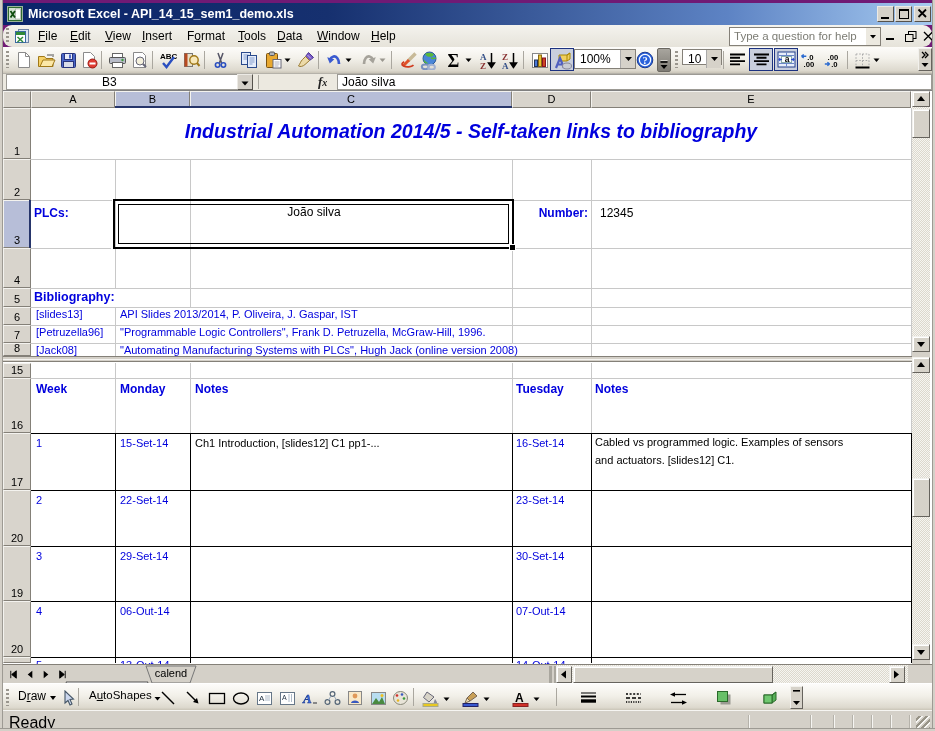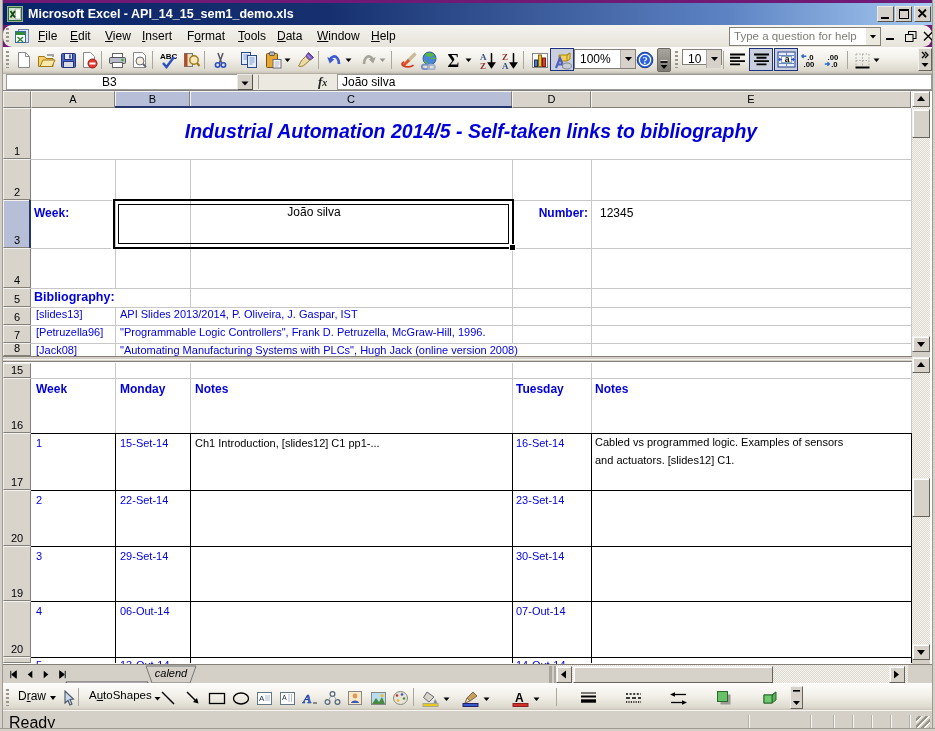--- a/index.html
+++ b/index.html
@@ -464,21 +464,21 @@
       <div class="ab bl" style="left: 31px; top: 399px; width: 880px; height: 1px;"></div>
       <div class="ab bl" style="left: 31px; top: 455px; width: 880px; height: 1px;"></div>
       <div class="ab bl" style="left: 31px; top: 510px; width: 880px; height: 1px;"></div>
       <div class="ab bl" style="left: 31px; top: 566px; width: 880px; height: 1px;"></div>
       <div class="ab bl" style="left: 115px; top: 342px; width: 1px; height: 230px;"></div>
       <div class="ab bl" style="left: 190px; top: 342px; width: 1px; height: 230px;"></div>
       <div class="ab bl" style="left: 512px; top: 342px; width: 1px; height: 230px;"></div>
       <div class="ab bl" style="left: 591px; top: 342px; width: 1px; height: 230px;"></div>
       <div class="ab bl" style="left: 911px; top: 342px; width: 1px; height: 230px;"></div>
       <div class="ab cb" style="top: 29px; left: 31px; width: 880px; text-align: center; font-size: 19.5px; font-weight: bold; font-style: italic; color: rgb(0, 0, 221);">Industrial Automation 2014/5 - Self-taken links to bibliography</div>
-      <div class="ab cb" style="left: 34px; top: 115px; font-weight: bold; font-size: 12px;">Week:</div>
+      <div class="ab cb" style="left: 34px; top: 115px; font-weight: bold; font-size: 12px;">PLCs:</div>
       <div class="ab ct" style="top: 114px; left: 117px; width: 394px; text-align: center; font-size: 12px;">João silva</div>
       <div class="ab cb" style="top: 115px; left: 430px; width: 158px; text-align: right; font-weight: bold; font-size: 12px;">Number:</div>
       <div class="ab ct" style="left: 600px; top: 115px; font-size: 12px;">12345</div>
       <div class="ab cb" style="left: 34px; top: 199px; font-weight: bold; font-size: 12.5px;">Bibliography:</div>
       <div class="ab cb" style="left: 36px; top: 217px;">[slides13]</div>
       <div class="ab cb" style="left: 120px; top: 217px;">API Slides 2013/2014, P. Oliveira, J. Gaspar, IST</div>
       <div class="ab cb" style="left: 36px; top: 235px;">[Petruzella96]</div>
       <div class="ab cb" style="left: 120px; top: 235px;">"Programmable Logic Controllers", Frank D. Petruzella, McGraw-Hill, 1996.</div>
       <div class="ab cb" style="left: 36px; top: 253px;">[Jack08]</div>
       <div class="ab cb" style="left: 120px; top: 253px;">"Automating Manufacturing Systems with PLCs", Hugh Jack (online version 2008)</div>
@@ -556,21 +556,21 @@
       <div class="ab" style="left: 62px; top: 16px; width: 84px; height: 20px;">
         <svg width="84" height="18" viewBox="0 0 84 18">
           <path d="M8 0 L76 0 L83 17 L1 17 Z" fill="#fff" stroke="#555" transform="scale(1,-1) translate(0,-18)"></path>
         </svg>
         <div class="ab" style="left: 0px; top: 2px; width: 84px; text-align: center; font-size: 11px; font-weight: bold; color: rgb(0, 0, 0);">summaries</div>
       </div>
       <div class="ab" style="left: 142px; top: 0px; width: 52px; height: 18px;">
         <svg width="52" height="18" viewBox="0 0 52 18">
           <path d="M7 0 L45 0 L51 17 L1 17 Z" fill="#d4d0c8" stroke="#777" transform="scale(1,-1) translate(0,-18)"></path>
         </svg>
-        <div class="ab" style="left: 0px; top: 2px; width: 52px; text-align: center; font-size: 11px; color: rgb(0, 0, 0); font-style: italic;">calend</div>
+        <div class="ab" style="left: 0px; top: 2px; width: 52px; text-align: center; font-size: 11px; color: rgb(0, 0, 0);">calend</div>
       </div>
       <div class="ab" style="left: 546px; top: 1px; width: 3px; height: 17px; background: rgb(169, 166, 158);"></div>
       <div class="ab" style="left: 551px; top: 1px; width: 3px; height: 17px; background: rgb(169, 166, 158);"></div>
       <div class="ab" style="left: 553px; top: 0px; width: 355px; height: 19px; background: repeating-conic-gradient(rgb(246, 245, 241) 0%, rgb(246, 245, 241) 25%, rgb(220, 216, 205) 0%, rgb(220, 216, 205) 50%) 0px 0px / 2px 2px;"></div>
       <div class="ab" style="left: 553px; top: 1px; width: 16px; height: 17px; background: rgb(214, 210, 201); border-width: 1px; border-style: solid; border-image: initial; border-color: rgb(242, 241, 237) rgb(102, 99, 93) rgb(102, 99, 93) rgb(242, 241, 237); box-shadow: rgb(255, 255, 255) 1px 1px 0px inset; display: flex; align-items: center; justify-content: center;">
         <svg width="14" height="15" viewBox="0 0 14 15">
           <path d="M4 7.5 L9 3.5 V11.5 Z" fill="#000"></path>
         </svg>
       </div>
       <div class="ab" style="left: 570px; top: 1px; width: 200px; height: 17px; background: rgb(214, 210, 201); border-width: 1px; border-style: solid; border-image: initial; border-color: rgb(242, 241, 237) rgb(102, 99, 93) rgb(102, 99, 93) rgb(242, 241, 237); box-shadow: rgb(255, 255, 255) 1px 1px 0px inset; display: flex; align-items: center; justify-content: center;"></div>

